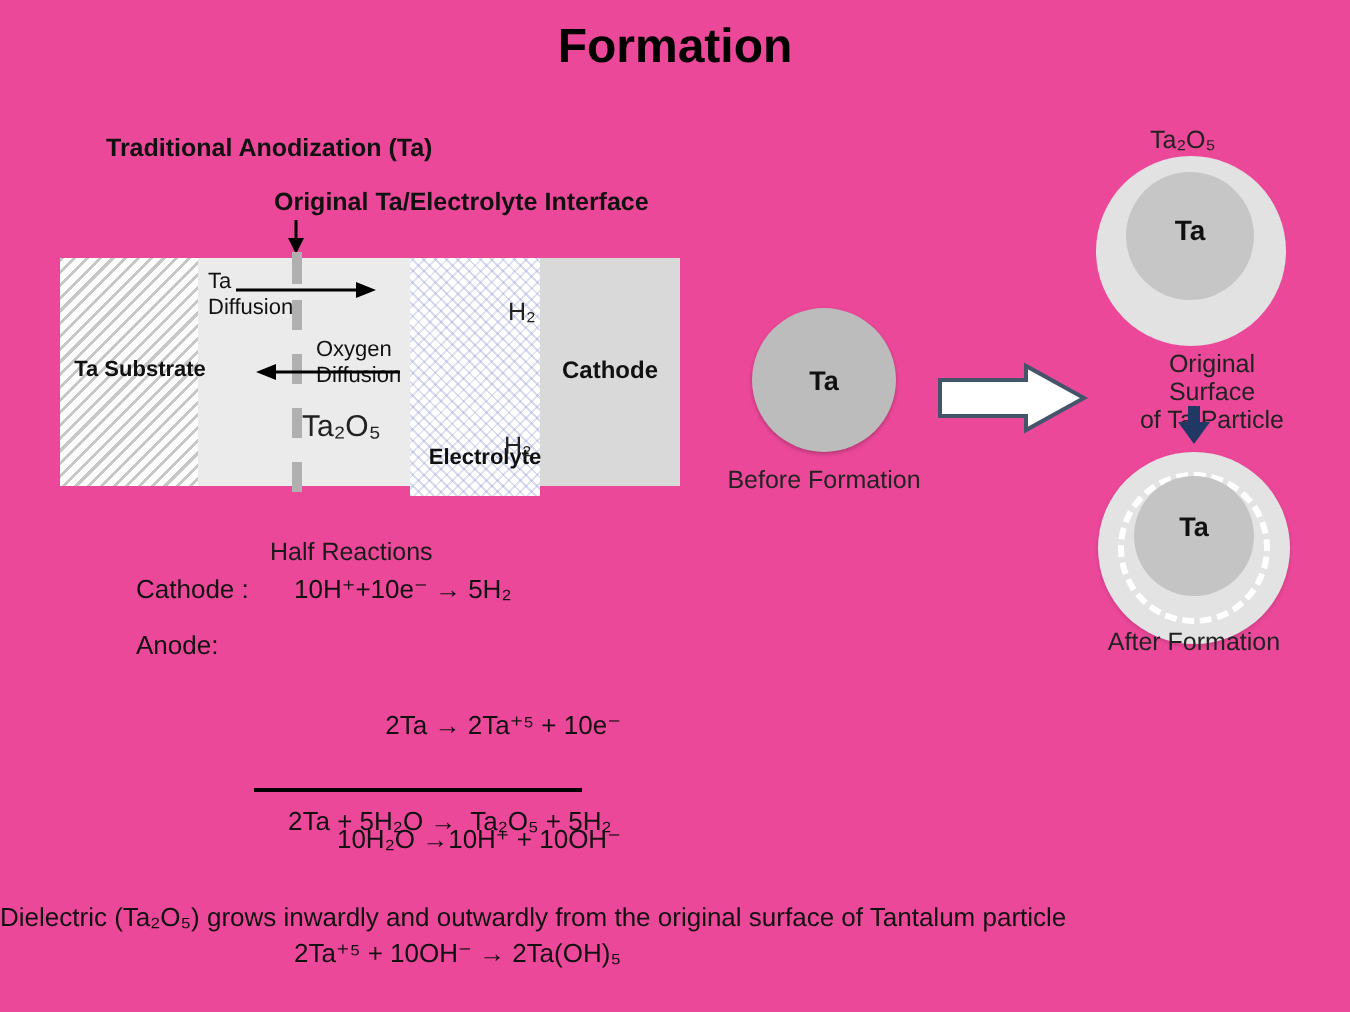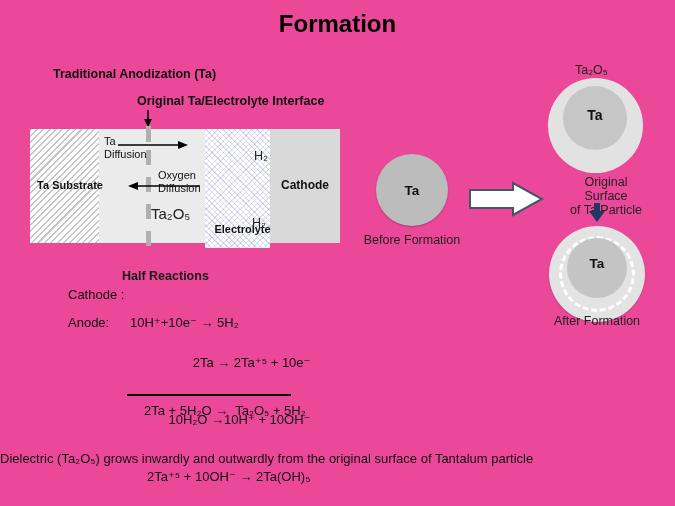--- a/index.html
+++ b/index.html
@@ -35,24 +35,24 @@
 
   .bar-solid{left:146px;top:126px;width:5px;height:16px;background:#b0b0b0;}
   .bar-dashed{left:146px;top:150px;width:5px;height:97px;
     background:repeating-linear-gradient(to bottom,#b0b0b0 0 15px,transparent 15px 27px);}
   .diff-text{font-size:11px;line-height:13px;color:#111;}
   .ta-diff{left:104px;top:135px;}
   .ox-diff{left:158px;top:169px;}
   .oxide-strip{left:151px;top:205px;font-size:15px;color:#222;}
 
   
-  .hr-heading{left:122px;top:269px;font-size:12.5px;font-weight:bold;}
+  .hr-heading{left:135px;top:269px;font-size:12.5px;font-weight:normal;}
   .eq{font-size:13px;color:#111;white-space:pre;text-align:right;}
   .hr-cathode-label{left:68px;top:287px;}
-  .hr-cathode-eq{left:130px;top:287px;margin-top:28px;}
+  .hr-cathode-eq{left:147px;top:287px;}
   .hr-anode-label{left:68px;top:315px;}
   .hr-anode-eqs{left:147px;top:315px;line-height:19px;}
   .hr-line{left:127px;top:394px;width:164px;height:2px;background:#000;}
   .hr-net{left:144px;top:403px;}
 
   
   .circle{border-radius:50%;}
   .before-circle{left:376px;top:154px;width:72px;height:72px;background:#bcbcbc;
     box-shadow:0 1px 2px rgba(0,0,0,.25);display:flex;align-items:center;justify-content:center;}
   .core-text{font-size:13.5px;font-weight:bold;color:#111;}

